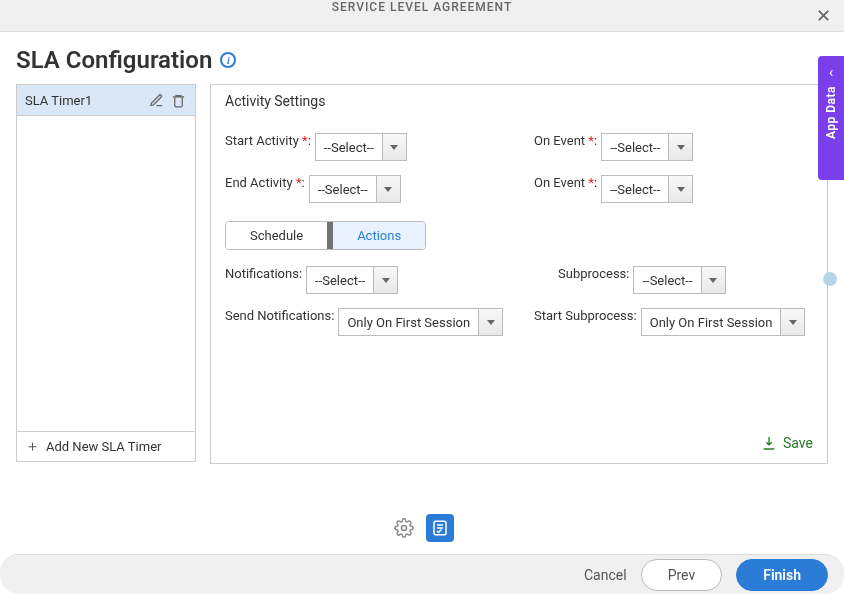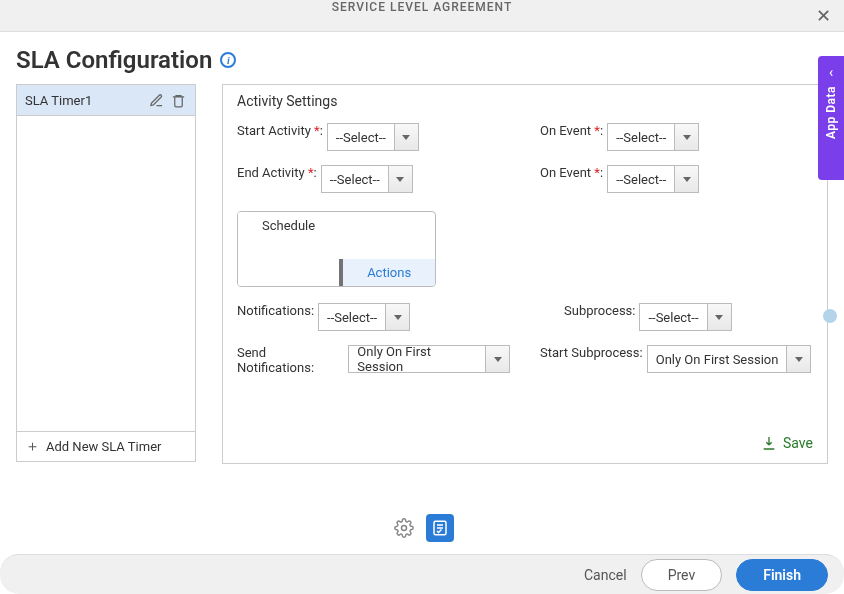--- a/index.html
+++ b/index.html
@@ -50,21 +50,21 @@
       display: inline-flex;
       align-items: center;
       justify-content: center;
       font-family: Georgia, serif;
       font-style: italic;
     }
 
     .content {
       display: flex;
       padding: 0 16px 0 16px;
-      gap: 26px;
+      gap: 14px;
       height: 380px;
     }
 
     .sidebar-col {
       width: 180px;
       display: flex;
       flex-direction: column;
     }
     .timer-list {
       border: 1px solid #ccc;
@@ -98,21 +98,21 @@
     .plus { font-size: 15px; color: #555; }
 
     .main-panel {
       flex: 1;
       border: 1px solid #ccc;
       padding: 8px 14px 12px;
       position: relative;
       display: flex;
       flex-direction: column;
     }
-    .section-title { font-size: 14px; color: #333; margin-bottom: 14px; }
+    .section-title { font-size: 14px; color: #333; margin-bottom: 24px; }
     .row2 {
       display: flex;
       gap: 30px;
       margin-bottom: 14px;
     }
     .field { flex: 1; display: flex; flex-direction: row; gap: 4px; }
     .lbl { font-size: 13px; color: #333; }
     .req { color: #d22; }
 
     .sel {
@@ -153,21 +153,21 @@
       margin: 4px 0 16px;
       overflow: hidden;
     }
     .tab {
       padding: 6px 24px;
       font-size: 13px;
       background: #fff;
       cursor: pointer;
       color: #333;
     }
-    .tab + .tab { border-left: 4px solid #737373; margin-top: 47px; }
+    .tab + .tab { border-left: 6px solid #737373; }
     .tab.active { background: #e8f1fc; color: #2b7cd6; }
 
     .with-badge { position: relative; margin-left: 48px; }
     .badge-dot {
       position: absolute;
       right: -24px;
       top: 6px;
       width: 14px; height: 14px;
       border-radius: 50%;
       background: #b4d4ea;

